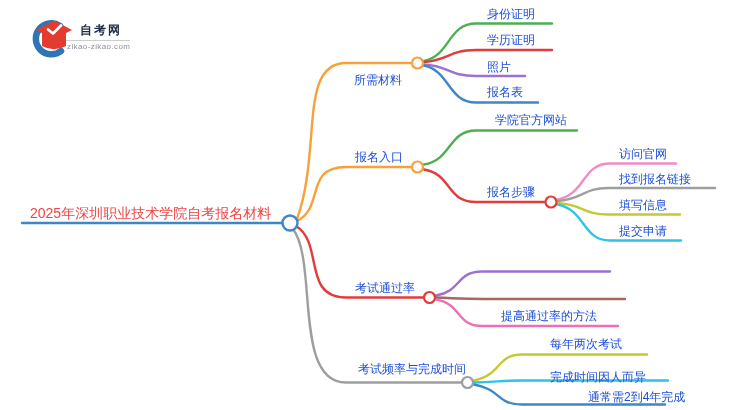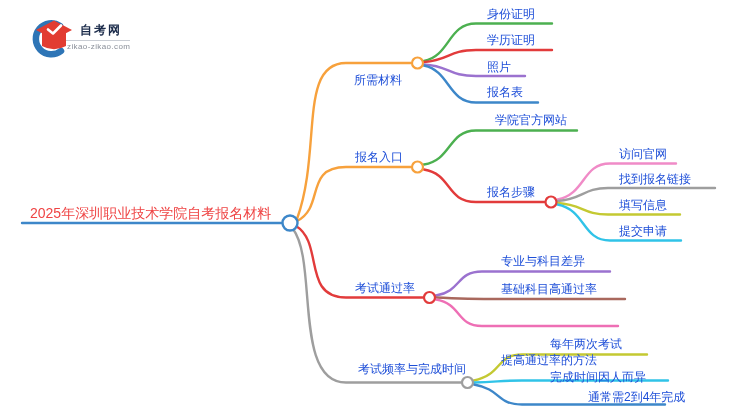--- a/index.html
+++ b/index.html
@@ -76,22 +76,20 @@
 
   <div class="label" style="left:355px;top:149px;">报名入口</div>
   <div class="label" style="left:487px;top:112px;margin-left:8px;">学院官方网站</div>
   <div class="label" style="left:487px;top:184px;">报名步骤</div>
   <div class="label" style="left:619px;top:146px;">访问官网</div>
   <div class="label" style="left:619px;top:171px;">找到报名链接</div>
   <div class="label" style="left:619px;top:197px;">填写信息</div>
   <div class="label" style="left:619px;top:223px;">提交申请</div>
 
   <div class="label" style="left:355px;top:280px;">考试通过率</div>
-  <div class="label" style="left:501px;top:253px;">专业与科目差异</div>
-  <div class="label" style="left:501px;top:281px;">基础科目高通过率</div>
-  <div class="label" style="left:501px;top:308px;margin-top:44px;">提高通过率的方法</div>
+  <div class="label" style="left:501px;top:308px;">提高通过率的方法</div>
 
   <div class="label" style="left:358px;top:361px;">考试频率与完成时间</div>
   <div class="label" style="left:550px;top:336px;">每年两次考试</div>
   <div class="label" style="left:550px;top:363px;margin-top:6px;">完成时间因人而异</div>
   <div class="label" style="left:550px;top:389px;margin-left:38px;">通常需2到4年完成</div>
 
 </div>
 
 </body></html>

